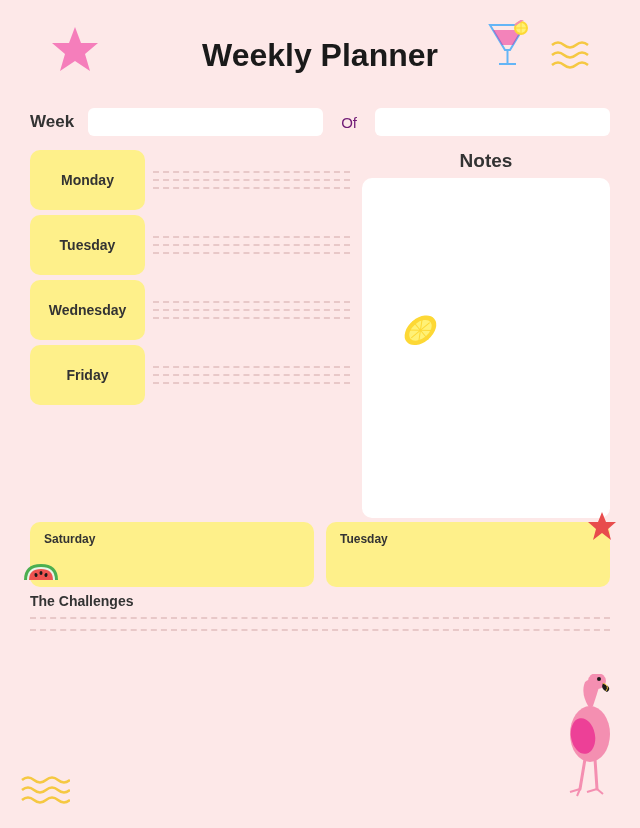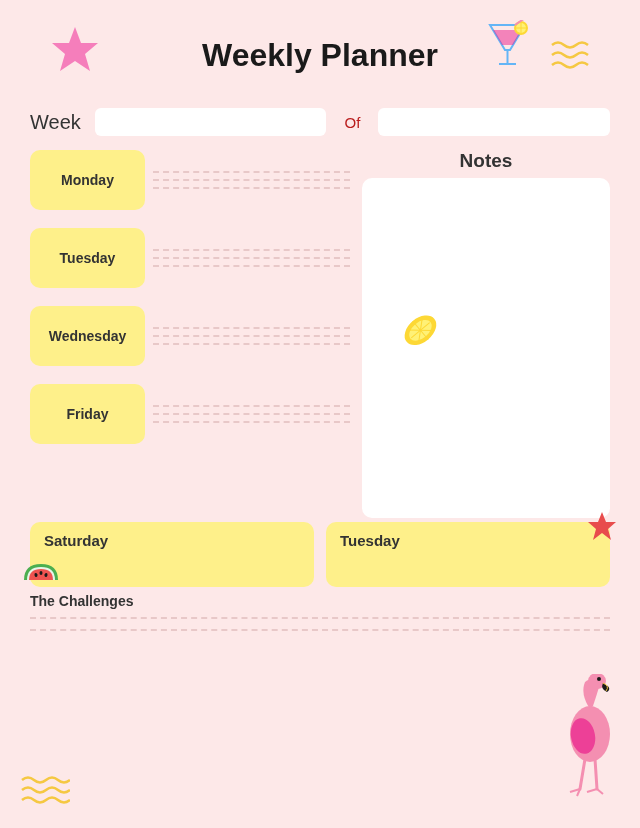--- a/index.html
+++ b/index.html
@@ -57,35 +57,35 @@
     }
 
     
     .week-row {
       display: flex;
       align-items: center;
       gap: 10px;
       margin-bottom: 14px;
     }
     .week-label {
-      font-size: 20px;
+      font-size: 17px;
       color: #333;
-      font-weight: 400;
+      font-weight: 700;
       margin-right: 4px;
     }
     .week-input-box {
       flex: 1;
       height: 28px;
       background: white;
       border-radius: 6px;
       border: none;
     }
     .of-label {
       font-size: 15px;
-      color: #b91c1c;
+      color: #701a75;
       font-weight: 500;
       margin: 0 8px;
     }
     .of-input-box {
       flex: 1;
       height: 28px;
       background: white;
       border-radius: 6px;
       border: none;
     }
@@ -93,21 +93,21 @@
     
     .main-grid {
       display: flex;
       gap: 12px;
     }
 
     
     .days-column {
       display: flex;
       flex-direction: column;
-      gap: 16px;
+      gap: 3px;
       flex: 0 0 320px;
     }
 
     .day-row {
       display: flex;
       align-items: stretch;
       margin-bottom: 2px;
     }
 
     .day-label-box {
@@ -186,21 +186,21 @@
       margin-top: 4px;
       margin-bottom: 6px;
     }
 
     .weekend-box {
       flex: 1;
       background: #fef08a;
       border-radius: 10px;
       min-height: 65px;
       padding: 10px 14px;
-      font-size: 15px;
+      font-size: 12px;
       font-weight: 600;
       color: #333;
     }
 
     
     .watermelon-decor {
       position: absolute;
       left: 20px;
       bottom: 222px;
       font-size: 34px;

